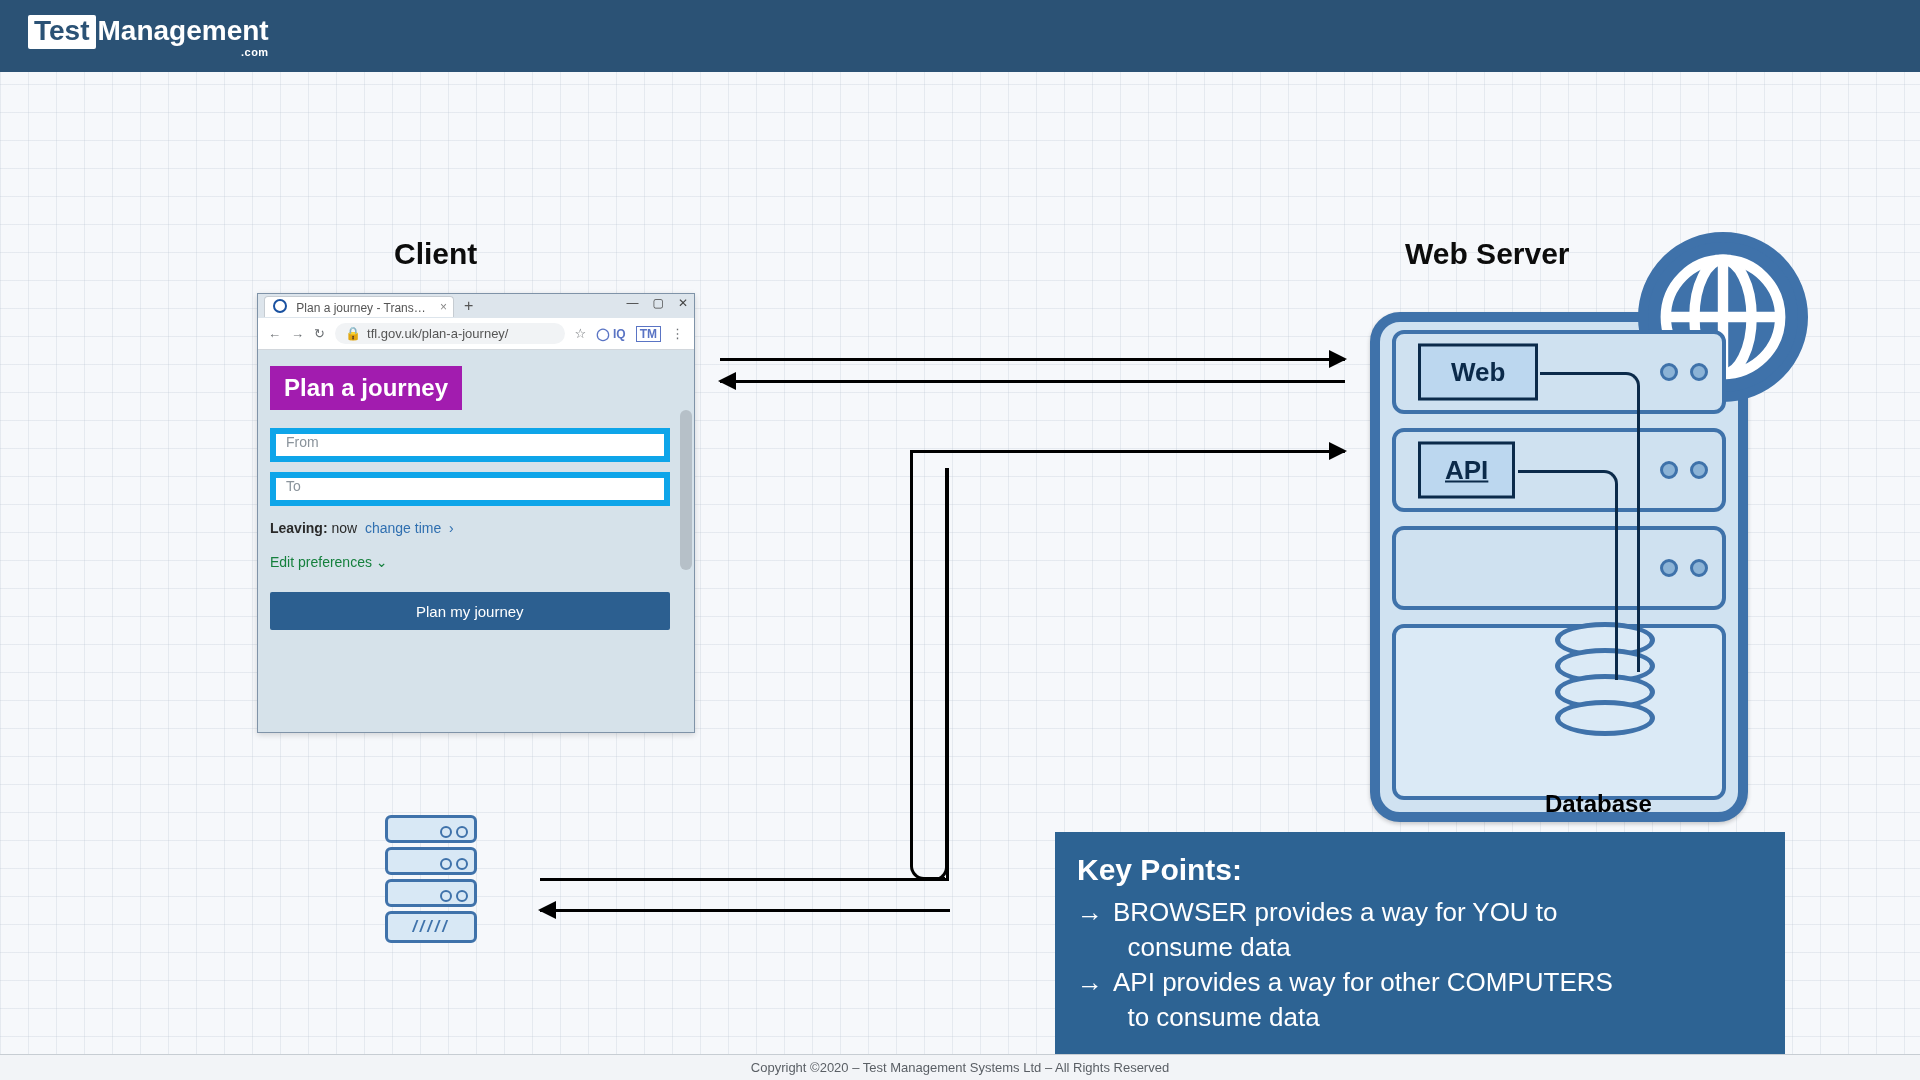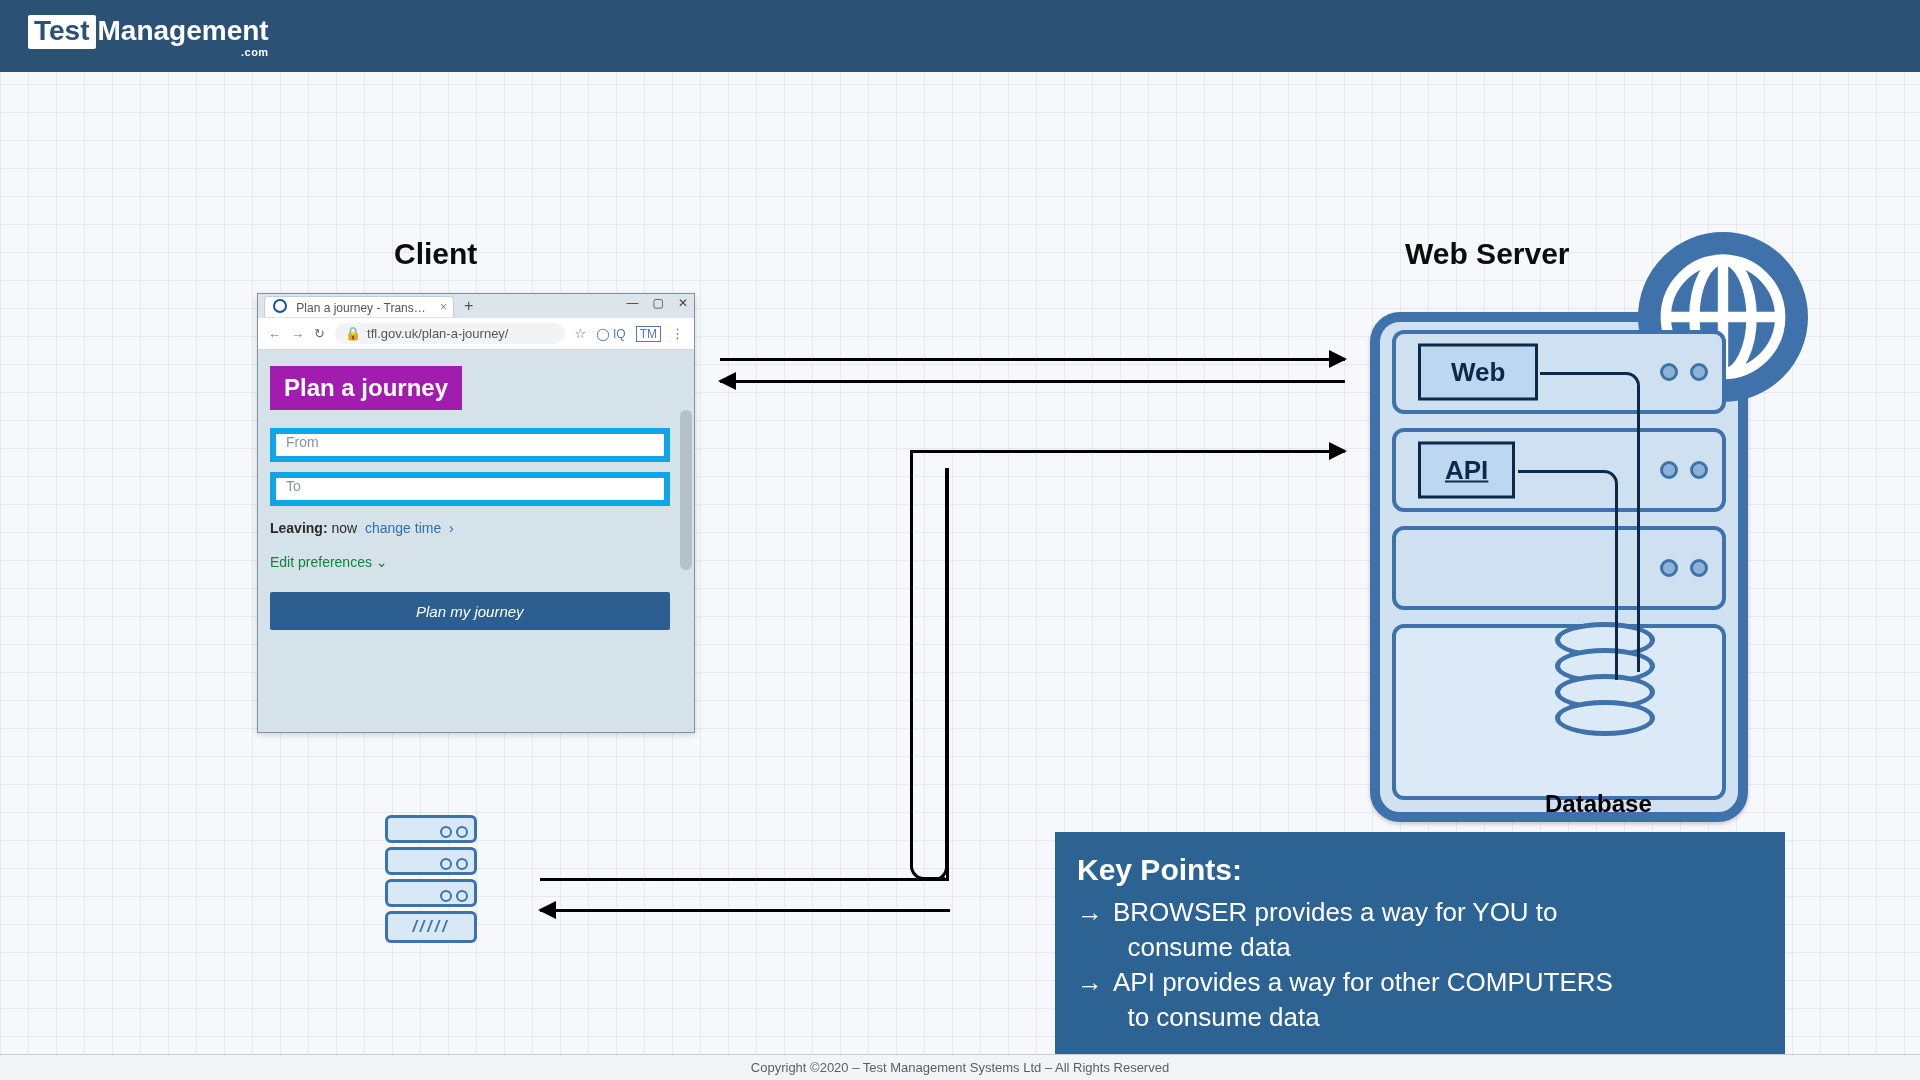--- a/index.html
+++ b/index.html
@@ -58,21 +58,21 @@
   .browser .winctrls { position: absolute; right: 6px; top: 2px; display: flex; gap: 14px; font-size: 12px; color: #444; }
   .browser .chrome-url {
     height: 32px; display: flex; align-items: center; gap: 10px;
     padding: 0 10px; border-bottom: 1px solid #d2d7dc; font-size: 13px; color: #555;
   }
   .browser .chrome-url .nav { color: #6b6f73; }
   .browser .chrome-url .addr {
     flex: 1; background: #f1f3f5; border-radius: 12px; padding: 3px 10px;
     display: flex; align-items: center; gap: 6px;
   }
-  .browser .chrome-url .ext { font-size: 12px; color: #5a74c4; font-weight: 400; }
+  .browser .chrome-url .ext { font-size: 12px; color: #5a74c4; font-weight: 700; }
   .browser .page {
     flex: 1; background: #d6e2ea; position: relative; padding: 16px 12px 12px 12px;
     overflow: hidden;
   }
   .browser .page .scroll {
     position: absolute; right: 2px; top: 60px; width: 12px; height: 160px;
     background: #b6c0c8; border-radius: 6px;
   }
   .page-title {
     display: inline-block; background: #a21caf; color: #fff;
@@ -85,21 +85,20 @@
   }
   .field + .field { margin-top: 10px; }
   .row { margin-top: 14px; font-size: 14px; color: #2a2a2a; }
   .row .lnk { color: #2f6fb0; }
   .row .chev { color: #2f6fb0; margin-left: 4px; }
   .prefs { margin-top: 18px; font-size: 14px; color: #15803d; }
   .cta {
     margin-top: 22px; width: 97%; height: 38px; background: #2c5f90;
     color: #fff; font-size: 15px; display: flex; align-items: center; justify-content: center;
     border-radius: 2px;
-    font-style: italic;
   }
 
   
   .hline { position: absolute; height: 3px; background: #000; }
   .vline { position: absolute; width: 3px; background: #000; }
   .ahead-r::after, .ahead-l::after {
     content: ""; position: absolute; top: -8px; width: 0; height: 0;
     border-top: 9px solid transparent; border-bottom: 9px solid transparent;
   }
   .ahead-r::after { right: -2px; border-left: 18px solid #000; }

